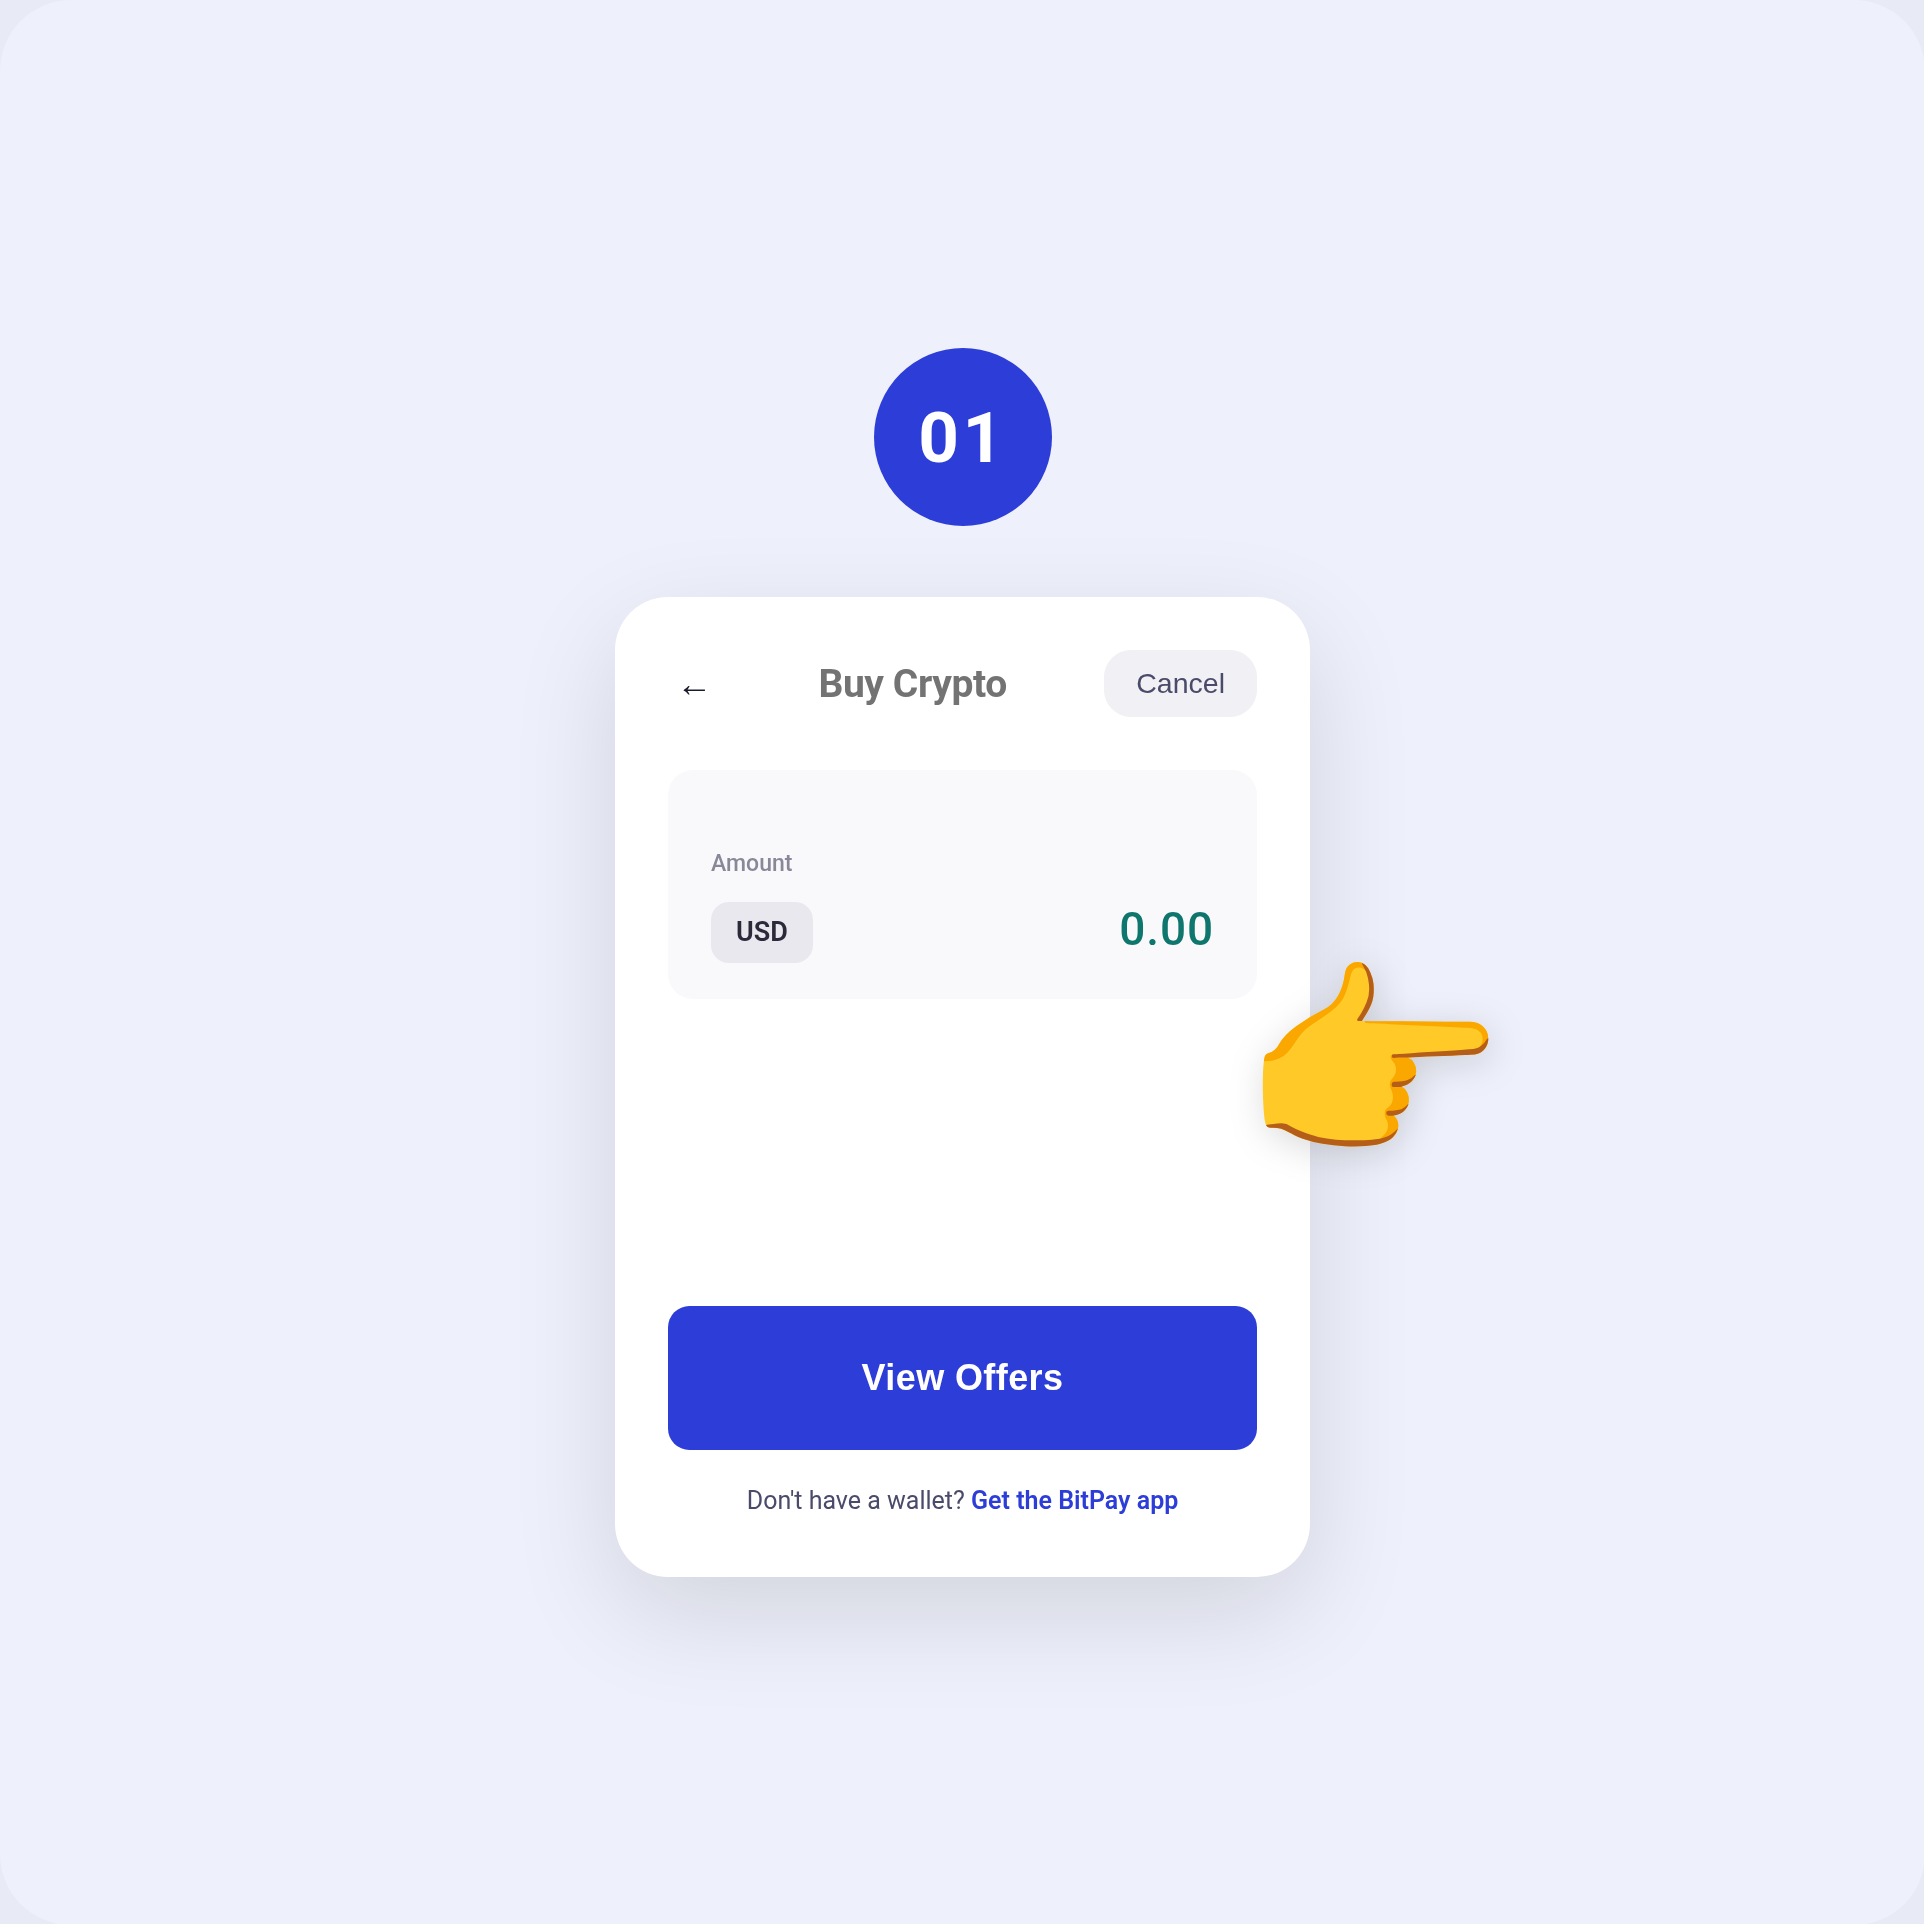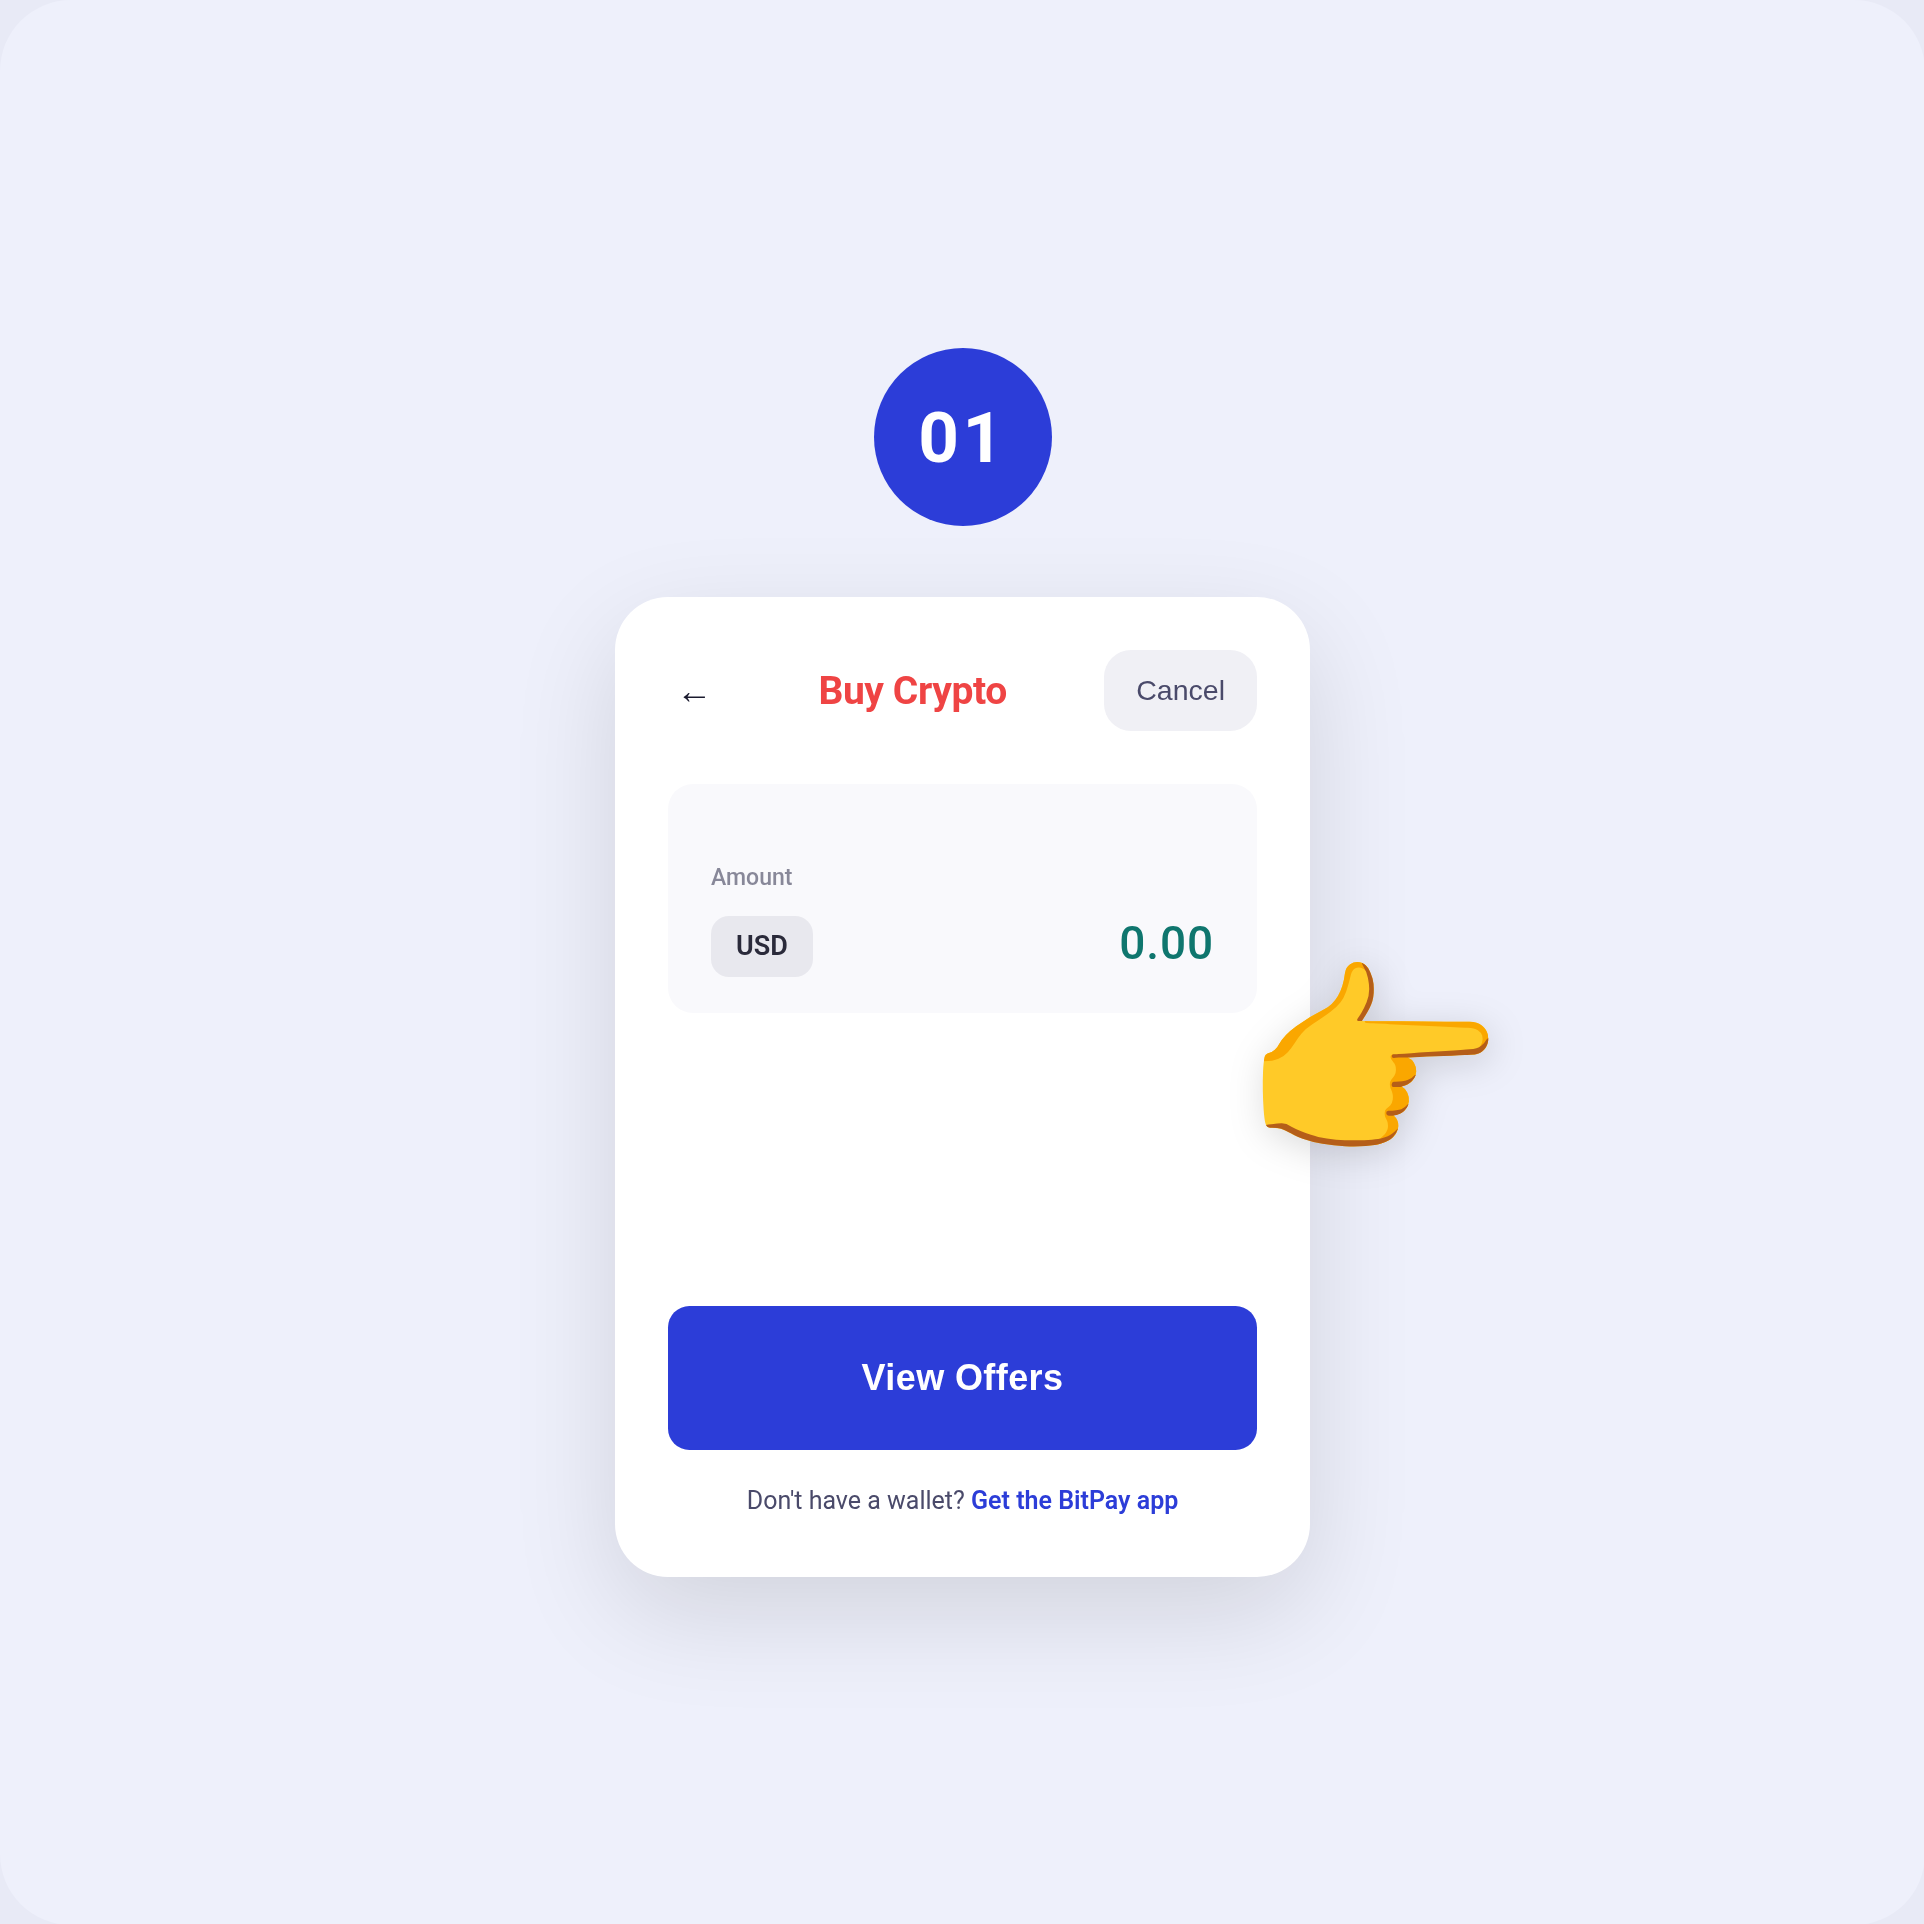--- a/index.html
+++ b/index.html
@@ -90,29 +90,29 @@
 
     .back-arrow {
       font-size: 36px;
       color: #1a1a2e;
       font-weight: 300;
     }
 
     .header-title {
       font-size: 39px;
       font-weight: 700;
-      color: #ef4444;
+      color: #737373;
       letter-spacing: -0.4px;
     }
 
     .cancel-button {
       background: #f0f0f5;
       border: none;
       border-radius: 27px;
-      padding: 24px 32px;
+      padding: 17px 32px;
       font-size: 28.5px;
       font-weight: 500;
       color: #4a4a6a;
       cursor: pointer;
     }
 
     .amount-section {
       background: #f9f9fc;
       border-radius: 25px;
       padding: 36px 43px;

